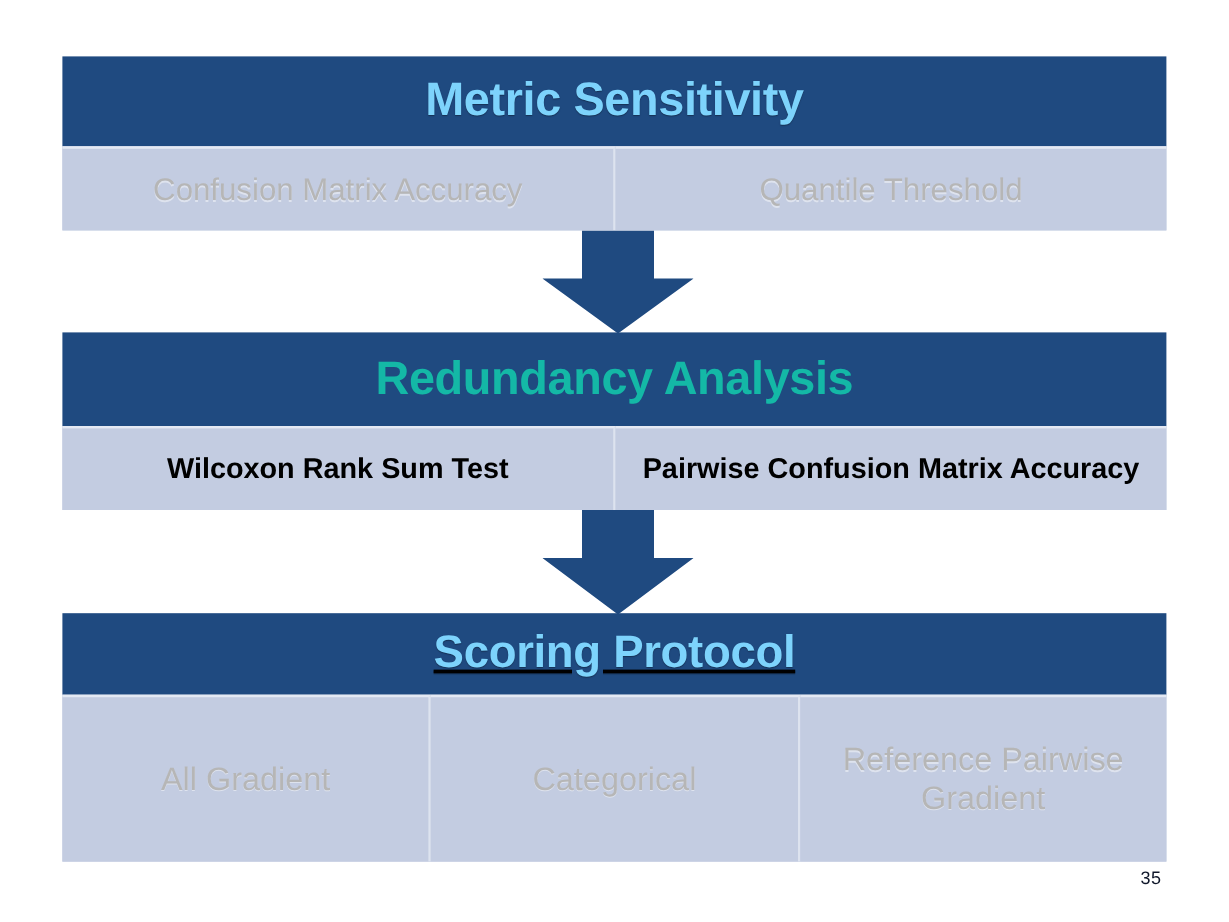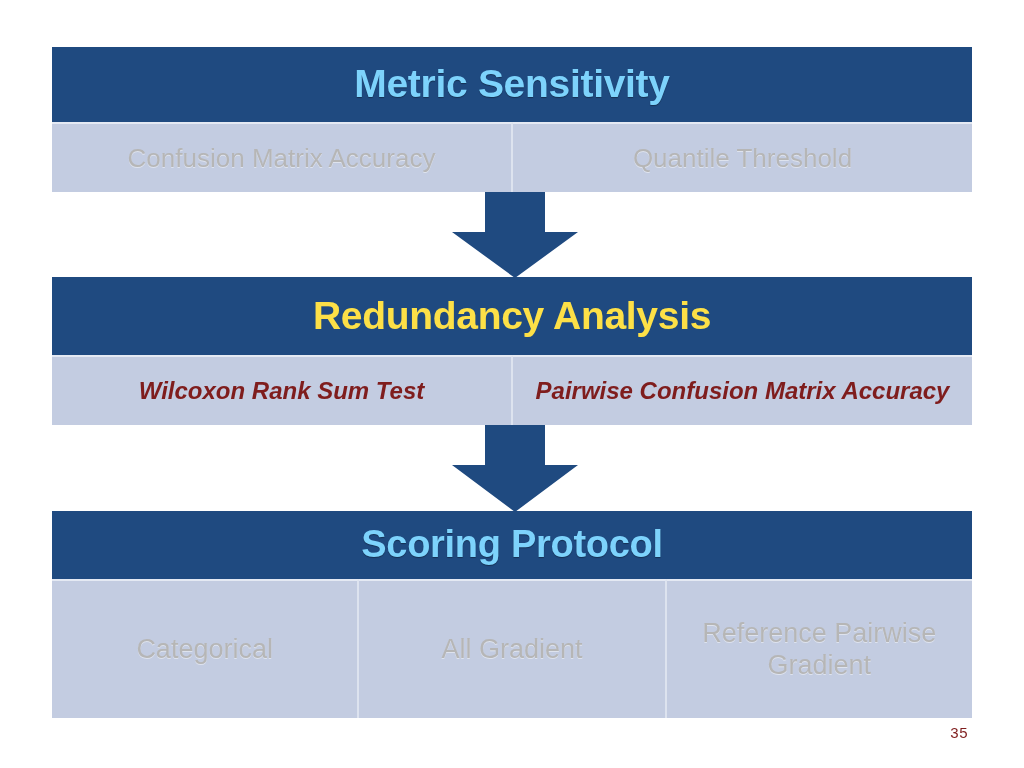--- a/index.html
+++ b/index.html
@@ -43,21 +43,21 @@
 
   .block-title {
     font-weight: bold;
     letter-spacing: -0.3px;
     text-align: center;
     line-height: 1.05;
     white-space: nowrap;
   }
 
   .title-dim  { color: #7dd3fc; text-shadow: 0 1px 1px rgba(0,0,0,0.35); }
-  .title-bright { color: #fde047; }
+  .title-bright { color: #14b8a6; }
 
   .sub-row {
     width: 100%;
     display: flex;
     box-sizing: border-box;
     background: #C3CCE1;
   }
 
   .sub-cell {
     flex: 1 1 0;
@@ -68,60 +68,60 @@
     box-sizing: border-box;
     background: #C3CCE1;
     border-right: 2px solid #DDE3EF;
     border-top: 2px solid #E4E9F3;
     padding: 2px 6px;
     line-height: 1.18;
   }
   .sub-cell:last-child { border-right: none; }
 
   .cell-dim    { color: #B6B6B6; font-weight: normal; text-shadow: 0 1px 0 rgba(255,255,255,0.45); }
-  .cell-strong { color: #7f1d1d; font-weight: bold; font-style: italic; }
+  .cell-strong { color: #000000; font-weight: bold; }
 
   
   #block-metric-sensitivity { top: 47px; }
   #block-metric-sensitivity .block-header { height: 75px; }
   #block-metric-sensitivity .block-title  { font-size: 39px; }
   #block-metric-sensitivity .sub-row      { height: 70px; }
   #block-metric-sensitivity .sub-cell     { font-size: 26px; }
 
   
   #block-redundancy-analysis { top: 277px; }
   #block-redundancy-analysis .block-header { height: 78px; }
   #block-redundancy-analysis .block-title  { font-size: 39px; }
   #block-redundancy-analysis .sub-row      { height: 70px; }
   #block-redundancy-analysis .sub-cell     { font-size: 24px; }
 
   
   #block-scoring-protocol { top: 511px; }
-  #block-scoring-protocol .block-header { height: 68px; }
+  #block-scoring-protocol .block-header { height: 68px; text-decoration: underline; }
   #block-scoring-protocol .block-title  { font-size: 38px; }
   #block-scoring-protocol .sub-row      { height: 139px; }
   #block-scoring-protocol .sub-cell     { font-size: 27px; }
 
   
   .arrow-down {
     position: absolute;
     left: 452px;
     width: 126px;
   }
   #arrow-one   { top: 192px; height: 86px; }
   #arrow-two   { top: 425px; height: 87px; }
   .arrow-down svg { display: block; width: 100%; height: 100%; }
 
   
   #page-number {
     position: absolute;
     right: 56px;
     top: 724px;
     font-size: 15px;
-    color: #7f1d1d;
+    color: #0f172a;
     letter-spacing: 0.5px;
   }
 </style>
 </head>
 <body>
 
 <div class="slide">
 
   <div class="block" id="block-metric-sensitivity">
     <div class="block-header">
@@ -153,21 +153,21 @@
     <svg viewBox="0 0 126 87" preserveAspectRatio="none">
       <polygon points="33,0 93,0 93,40 126,40 63,87 0,40 33,40" fill="#1F4A80"></polygon>
     </svg>
   </div>
 
   <div class="block" id="block-scoring-protocol">
     <div class="block-header">
       <div class="block-title title-dim">Scoring Protocol</div>
     </div>
     <div class="sub-row">
+      <div class="sub-cell cell-dim">All Gradient</div>
       <div class="sub-cell cell-dim">Categorical</div>
-      <div class="sub-cell cell-dim">All Gradient</div>
       <div class="sub-cell cell-dim">Reference Pairwise Gradient</div>
     </div>
   </div>
 
   <div id="page-number">35</div>
 
 </div>
 
 </body></html>

